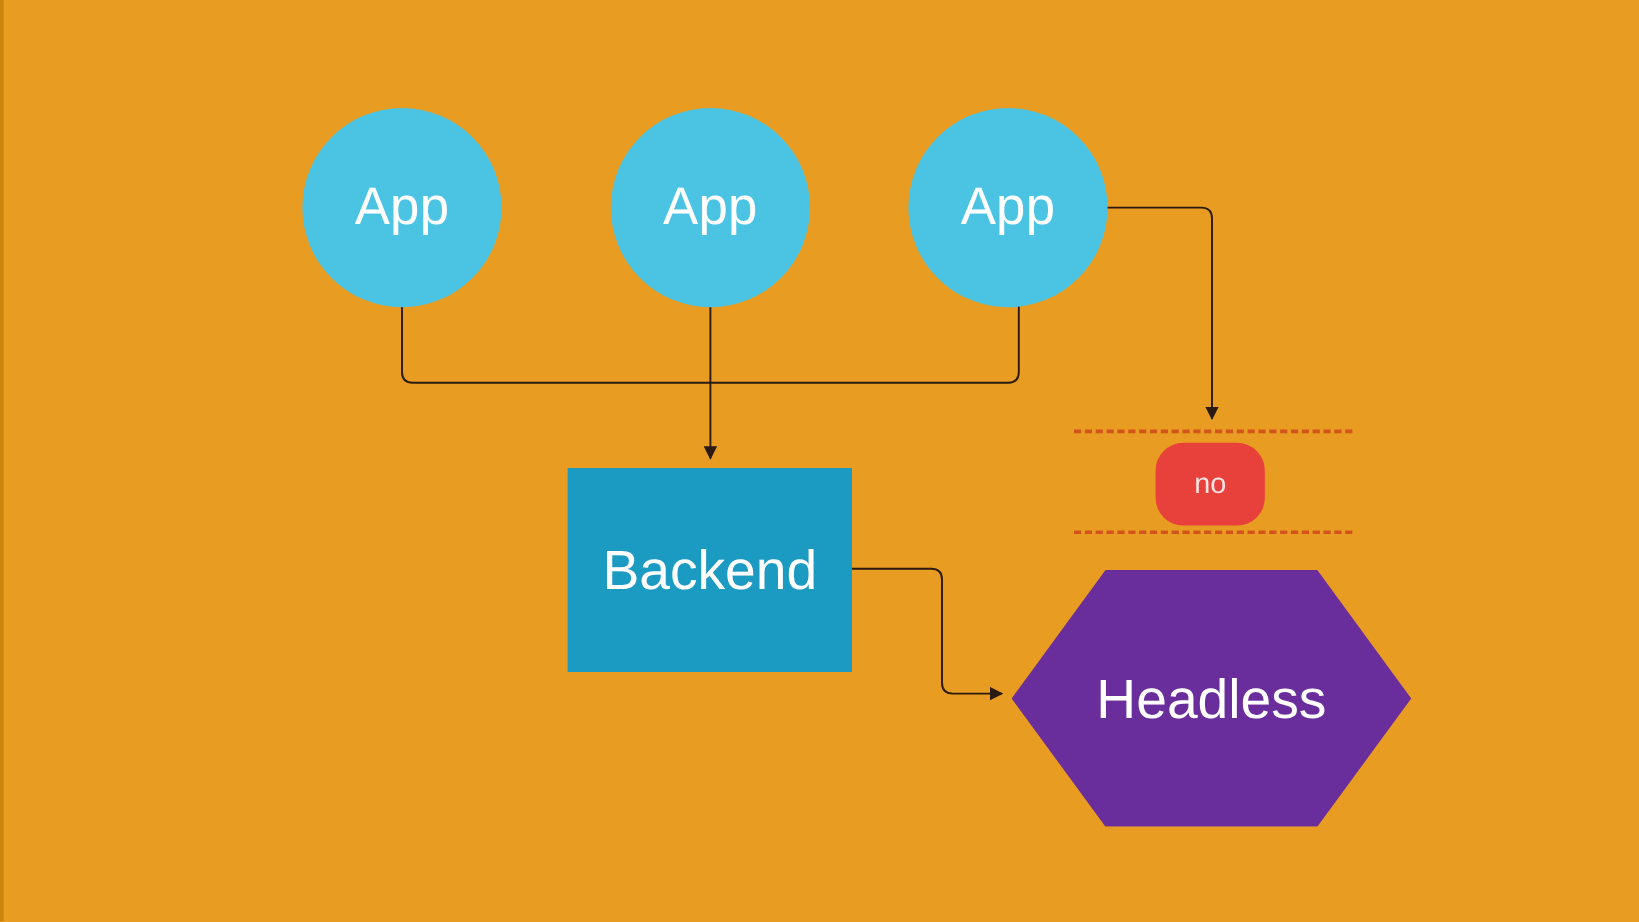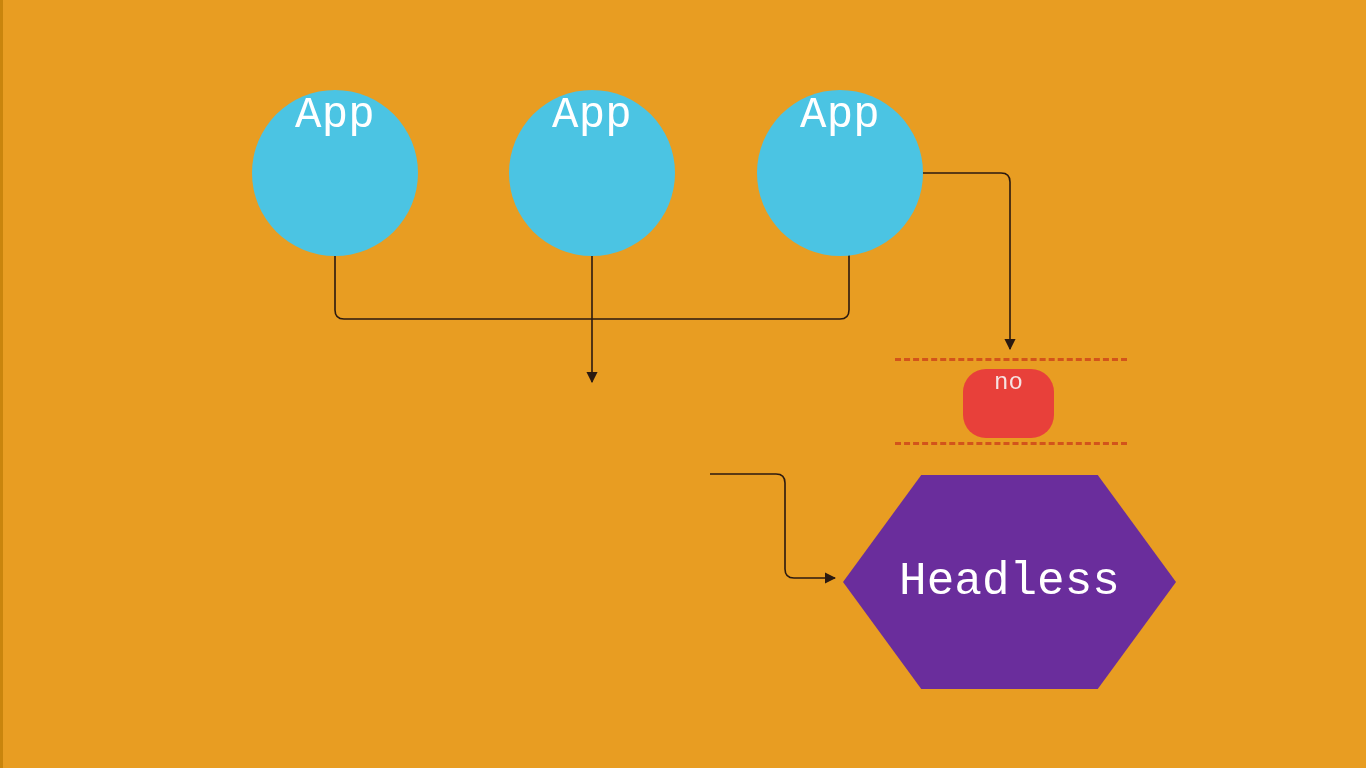--- a/index.html
+++ b/index.html
@@ -33,25 +33,25 @@
     position: absolute;
     left: 0;
     top: 0;
     width: 1366px;
     height: 768px;
     pointer-events: none;
   }
   .node {
     position: absolute;
     display: flex;
+    align-items: center;
     justify-content: center;
     text-align: center;
     color: #ffffff;
     box-sizing: border-box;
-    font-family: Liberation Mono, monospace;
   }
   .app-circle {
     width: 166px;
     height: 166px;
     border-radius: 50%;
     background: #4bc4e3;
     font-size: 44px;
     font-weight: 400;
     letter-spacing: 0.2px;
   }
@@ -136,20 +136,23 @@
   </div>
 
   <div class="node app-circle" id="app-2">
     <span>App</span>
   </div>
 
   <div class="node app-circle" id="app-3">
     <span>App</span>
   </div>
 
+  <div class="node" id="backend-box">
+    <span>Backend</span>
+  </div>
 
   <div class="dash-rule" id="dash-top"></div>
   <div class="dash-rule" id="dash-bottom"></div>
 
   <div class="node" id="no-box">
     <span>no</span>
   </div>
 
   <div class="node" id="cms-hexagon">
     <span class="hex-line">Headless</span>

